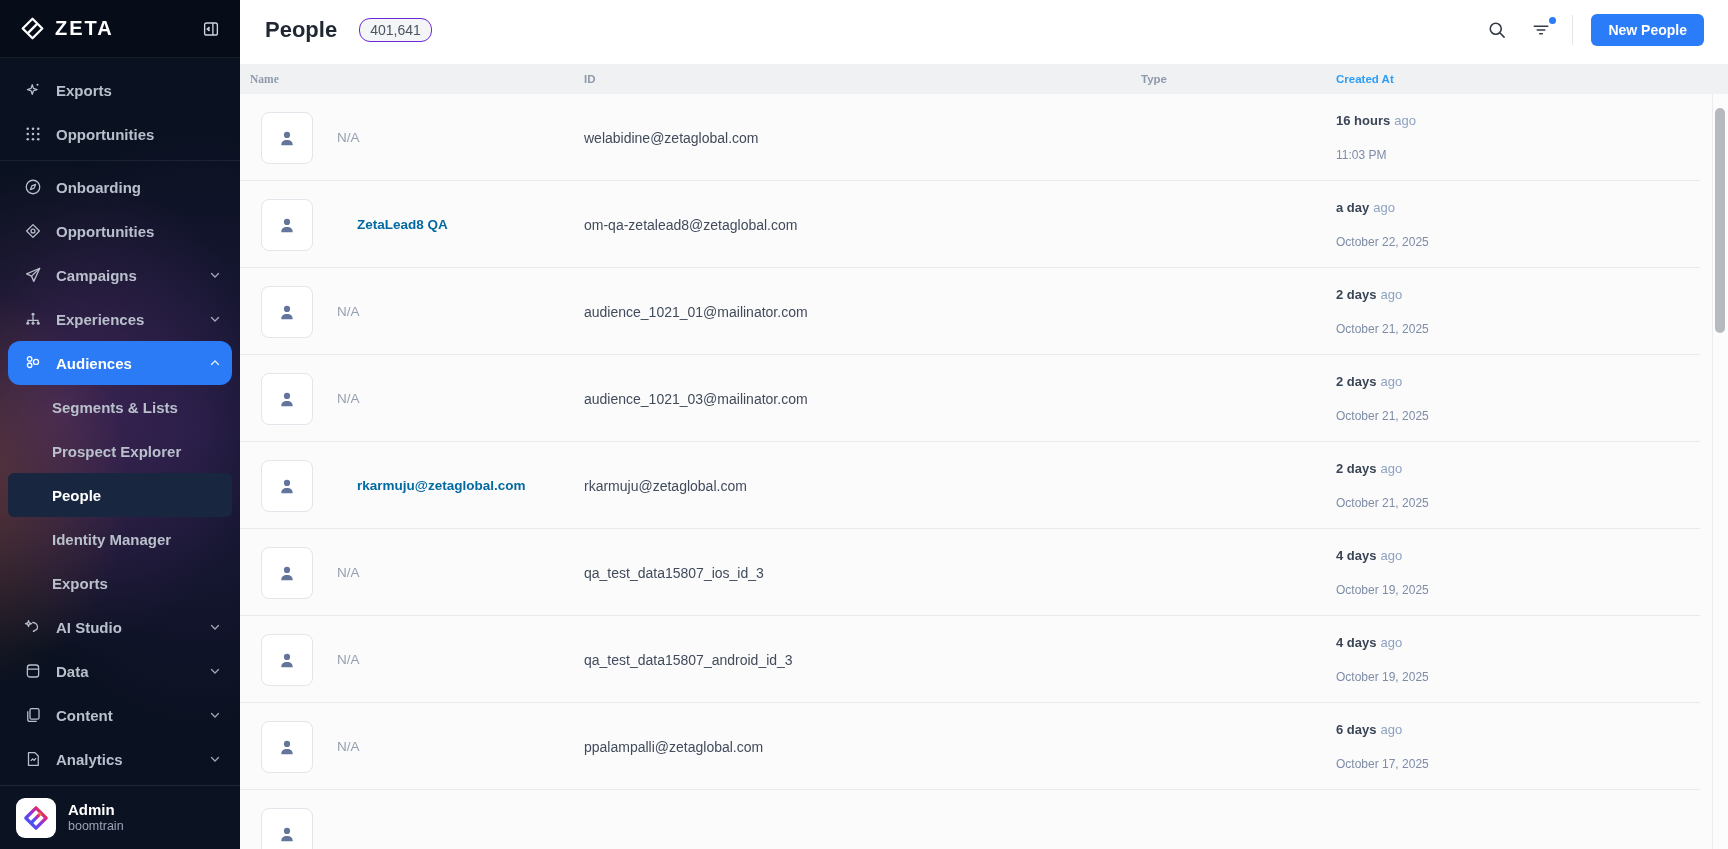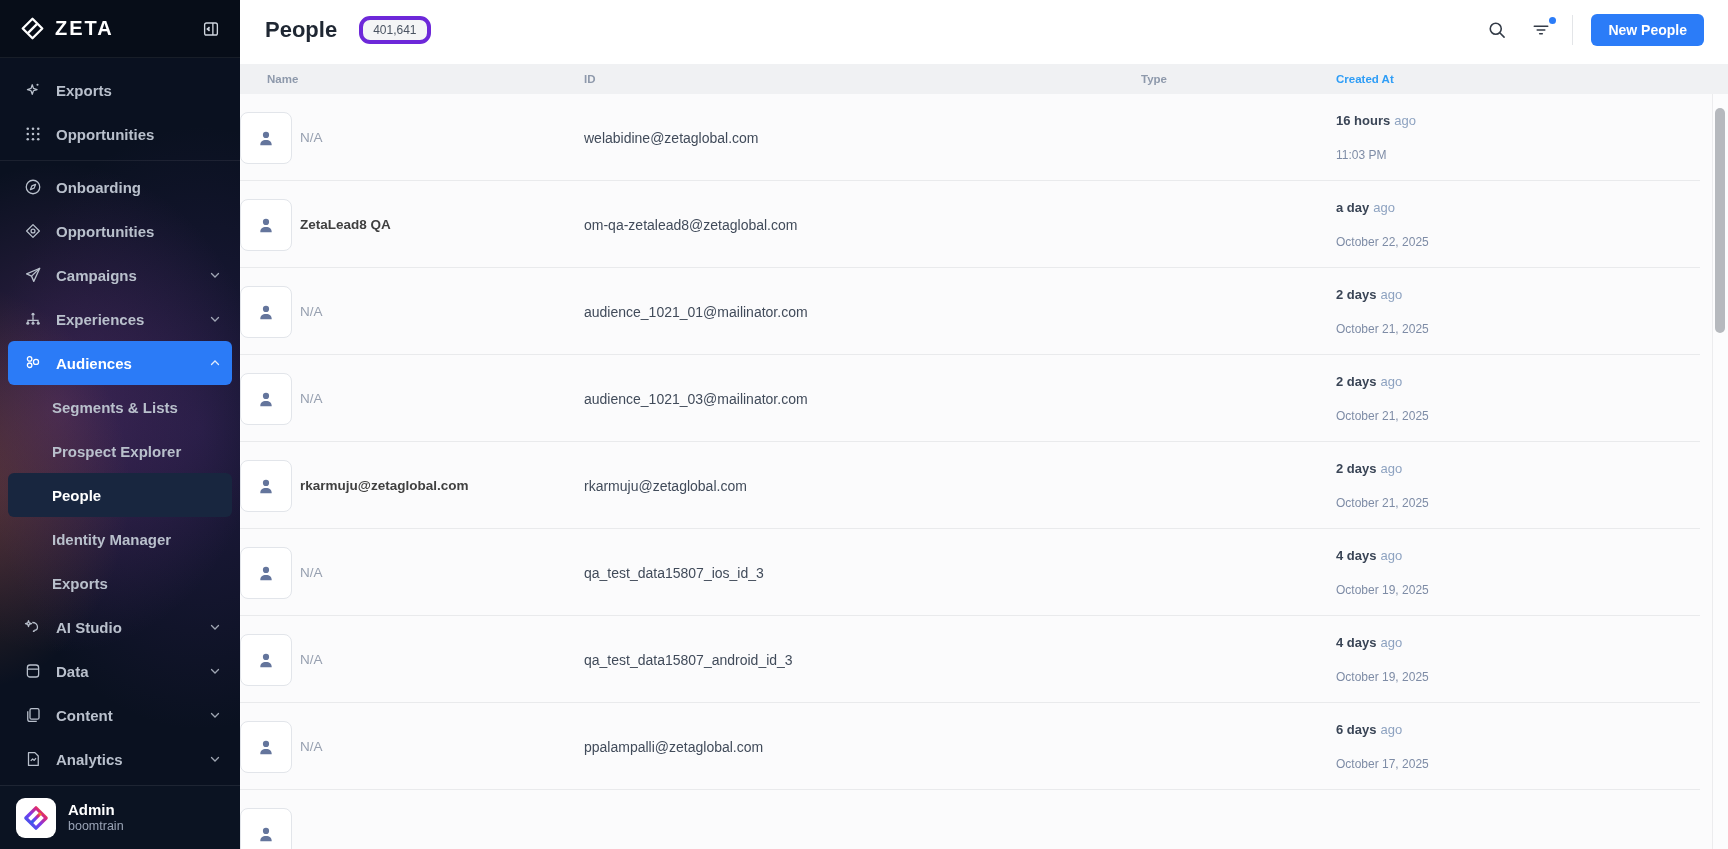--- a/index.html
+++ b/index.html
@@ -21,60 +21,60 @@
       radial-gradient(250px 300px at -40px 430px, rgba(173,94,58,0.40), transparent 68%),
       radial-gradient(300px 360px at 60px 350px, rgba(130,64,150,0.38), transparent 68%),
       radial-gradient(300px 420px at 200px 370px, rgba(92,52,150,0.26), transparent 72%),
       #0a1120; }
   .nav-item { height:44px; display:flex; align-items:center; gap:14px; padding:0 16px 0 24px;
     font-size:15px; font-weight:600; color:#b9c0cc; cursor:pointer; }
   .nav-item .lbl { flex:1; }
   .nav-item svg { flex:0 0 18px; }
   .nav-sect { border-bottom:1px solid rgba(255,255,255,0.07); padding-bottom:4px; margin-bottom:4px; }
   .nav-item.active-main { background:#2b7bf7; color:#fff; margin:0 8px; padding:0 8px 0 16px;
-    border-radius:6px; }
+    border-radius:12px; }
   .sub-item { height:44px; display:flex; align-items:center; padding:0 16px 0 52px;
     font-size:15px; font-weight:600; color:#b9c0cc; cursor:pointer; }
   .sub-item.active-sub { background:#18263f; color:#fff; margin:0 8px; padding:0 8px 0 44px; border-radius:6px; }
   .chev { opacity:.85; }
 
   .side-user { flex:0 0 64px; display:flex; align-items:center; gap:12px; padding:0 16px;
     background:#0b1322; border-top:1px solid rgba(255,255,255,0.08); }
   .user-logo { width:40px; height:40px; border-radius:9px; background:#fff;
     display:flex; align-items:center; justify-content:center; }
   .user-name { color:#fff; font-size:15px; font-weight:bold; line-height:18px; }
   .user-org { color:#9aa4b6; font-size:12.5px; line-height:15px; }
 
   
   .main { position:relative; flex:1; display:flex; flex-direction:column; background:#fff; }
   .page-header { height:64px; flex:0 0 64px; display:flex; align-items:center; padding:0 24px 4px 25px; }
   .page-title { font-size:22px; font-weight:bold; color:#1f2733; }
-  .count-badge { margin-left:22px; font-size:12px; color:#4a5462; background:#f4f5f6;
-    border:4px solid #6d28d9; border-radius:11px; padding:3px 10px; }
+  .count-badge { margin-left:22px; font-size:14px; color:#4a5462; background:#f4f5f6;
+    border:1px solid #6d28d9; border-radius:11px; padding:3px 10px; }
   .header-actions { margin-left:auto; display:flex; align-items:center; gap:18px; }
   .icon-btn { position:relative; width:26px; height:26px; display:flex; align-items:center; justify-content:center; cursor:pointer; }
   .notif-dot { position:absolute; top:0; right:-2px; width:7px; height:7px; border-radius:50%; background:#2b7cf8; }
   .v-div { width:1px; height:30px; background:#e3e5e8; }
   .btn-primary { background:#2b7cf8; color:#fff; font-size:14px; font-weight:600;
     border:none; border-radius:6px; padding:8px 17px; cursor:pointer; }
 
   .cols { display:grid; grid-template-columns:344px 557px 195px auto; }
   .thead { flex:0 0 30px; height:30px; background:#f0f1f3; align-items:center;
     font-size:11.5px; font-weight:600; color:#8e99ab; }
-  .thead .c-name { padding-left:27px; }
+  .thead .c-name { padding-left:10px;font-family:Liberation Serif, serif; }
   .thead .c-created { color:#2e9df6; }
 
   .tbody { position:relative; flex:1; overflow:hidden; background:#fbfbfc; }
   .row { position:relative; height:87px; align-items:center; }
   .row::after { content:""; position:absolute; left:0; right:28px; bottom:0; height:1px; background:#e9eaec; }
-  .cell-name { display:flex; align-items:center; gap:8px; }
+  .cell-name { display:flex; align-items:center; gap:24px; padding-left:21px; }
   .avatar { width:52px; height:52px; border-radius:8px; background:#fff; border:1px solid #e2e5ea;
     display:flex; align-items:center; justify-content:center; flex:0 0 52px; }
   .name-txt { font-size:13.5px; color:#97a0b0; }
-  .name-txt.bold { color:#404040; font-weight:bold; }
+  .name-txt.bold { color:#0369a1; font-weight:bold;margin-left:20px; }
   .id-txt { font-size:14px; color:#414b5a; }
   .created .l1 { font-size:13px; }
   .created .t-strong { color:#3a4556; font-weight:bold;margin-top:40px; }
   .created .t-ago { color:#8da2c0; margin-left:4px; }
   .created .l2 { font-size:12px; color:#7e8ca6; margin-top:20px; }
 
   .scroll-track { position:absolute; top:0; right:0; bottom:0; width:16px;
     background:#fcfcfd; border-left:1px solid #ececee; }
   .scroll-thumb { position:absolute; top:14px; right:3px; width:10px; height:225px;
     background:#b6b9be; border-radius:6px; cursor:pointer; }

